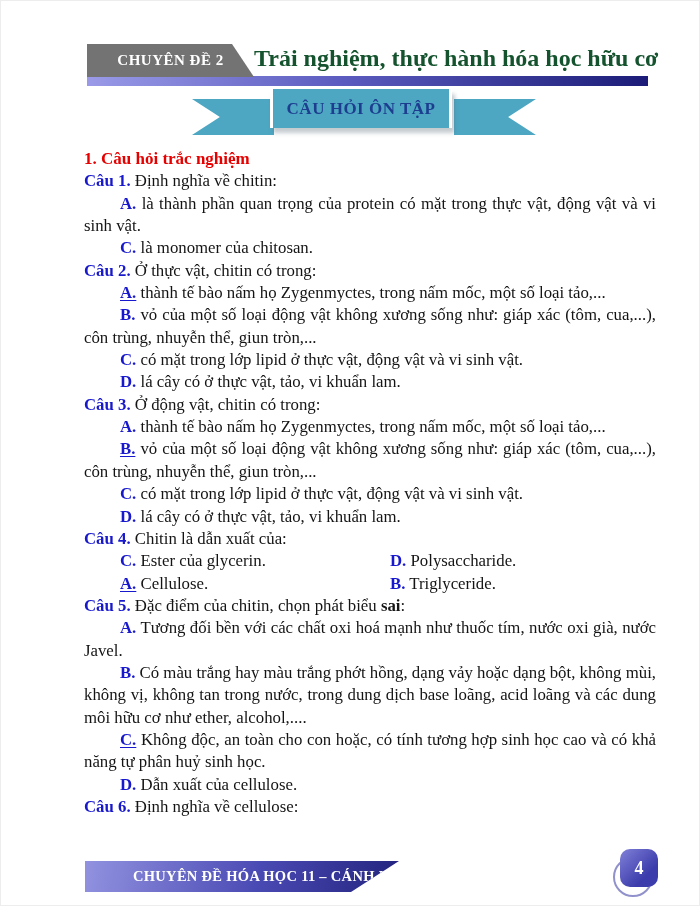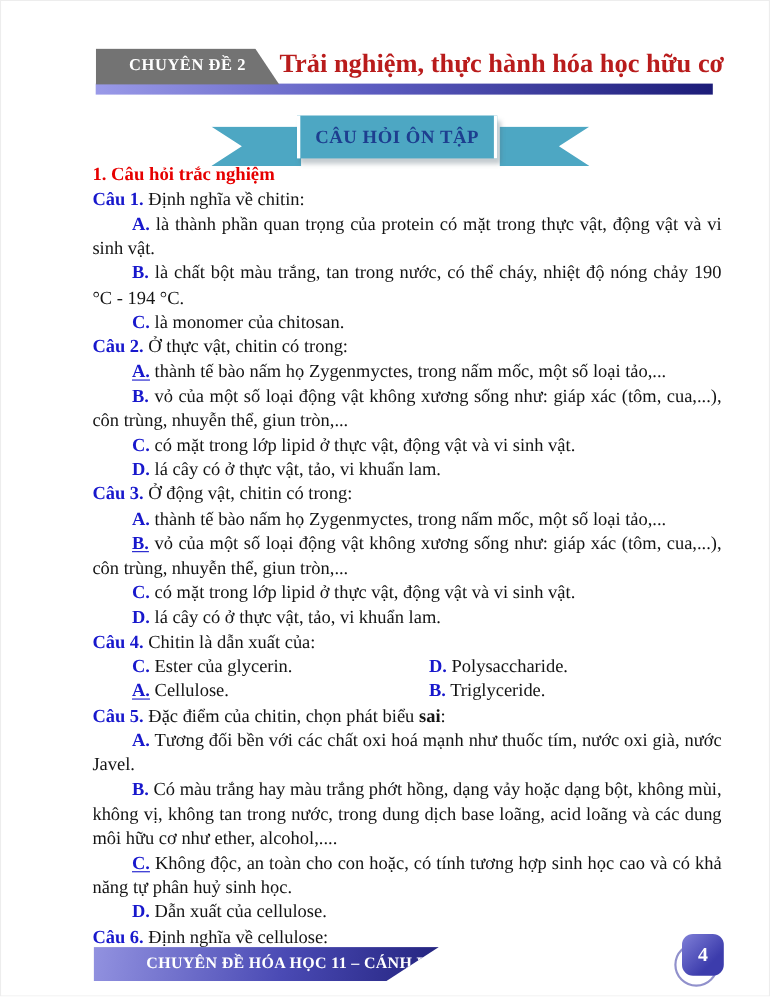--- a/index.html
+++ b/index.html
@@ -20,26 +20,26 @@
     text-align:center; line-height:33px; letter-spacing:.5px;
     z-index:2;
   }
   .header-bar {
     position:absolute; left:87px; top:76px; width:561px; height:10px;
     background:linear-gradient(90deg,#9a9ae8 0%, #5c5cc0 45%, #1c1c78 100%);
     z-index:1;
   }
   .doc-title {
     position:absolute; left:254px; top:44px; width:400px;
-    color:#b91c1c; font-weight:bold; font-size:24px; line-height:28px;
+    color:#14532d; font-weight:bold; font-size:24px; line-height:28px;
     white-space:nowrap;
   }
 
   
-  .ribbon { position:absolute; left:0; top:105px; width:700px; height:62px; }
+  .ribbon { position:absolute; left:0; top:89px; width:700px; height:62px; }
   .ribbon-wing {
     position:absolute; top:10px; height:36px; background:#4da7c3;
   }
   .ribbon-wing.left {
     left:192px; width:82px;
     clip-path: polygon(0 0, 100% 0, 100% 100%, 0 100%, 34% 50%);
   }
   .ribbon-wing.right {
     left:454px; width:82px;
     clip-path: polygon(0 0, 100% 0, 66% 50%, 100% 100%, 0 100%);
@@ -107,21 +107,20 @@
     <div class="ribbon-wing right"></div>
     <div class="ribbon-box">CÂU HỎI ÔN TẬP</div>
   </div>
 
   <div class="content">
 
     <p class="section-heading">1. Câu hỏi trắc nghiệm</p>
 
     <p class="question"><span class="q-label">Câu 1.</span> <span>Định nghĩa về chitin:</span></p>
     <p class="opt"><span class="opt-label" data-correct="false">A.</span> <span>là thành phần quan trọng của protein có mặt trong thực vật, động vật và vi sinh vật.</span></p>
-    <p class="opt"><span class="opt-label" data-correct="false">B.</span> <span>là chất bột màu trắng, tan trong nước, có thể cháy, nhiệt độ nóng chảy 190 °C - 194 °C.</span></p>
     <p class="opt"><span class="opt-label" data-correct="false">C.</span> <span>là monomer của chitosan.</span></p>
 
     <p class="question"><span class="q-label">Câu 2.</span> <span>Ở thực vật, chitin có trong:</span></p>
     <p class="opt"><span class="opt-label" data-correct="true">A.</span> <span>thành tế bào nấm họ Zygenmyctes, trong nấm mốc, một số loại tảo,...</span></p>
     <p class="opt"><span class="opt-label" data-correct="false">B.</span> <span>vỏ của một số loại động vật không xương sống như: giáp xác (tôm, cua,...), côn trùng, nhuyễn thể, giun tròn,...</span></p>
     <p class="opt"><span class="opt-label" data-correct="false">C.</span> <span>có mặt trong lớp lipid ở thực vật, động vật và vi sinh vật.</span></p>
     <p class="opt"><span class="opt-label" data-correct="false">D.</span> <span>lá cây có ở thực vật, tảo, vi khuẩn lam.</span></p>
 
     <p class="question"><span class="q-label">Câu 3.</span> <span>Ở động vật, chitin có trong:</span></p>
     <p class="opt"><span class="opt-label" data-correct="false">A.</span> <span>thành tế bào nấm họ Zygenmyctes, trong nấm mốc, một số loại tảo,...</span></p>

